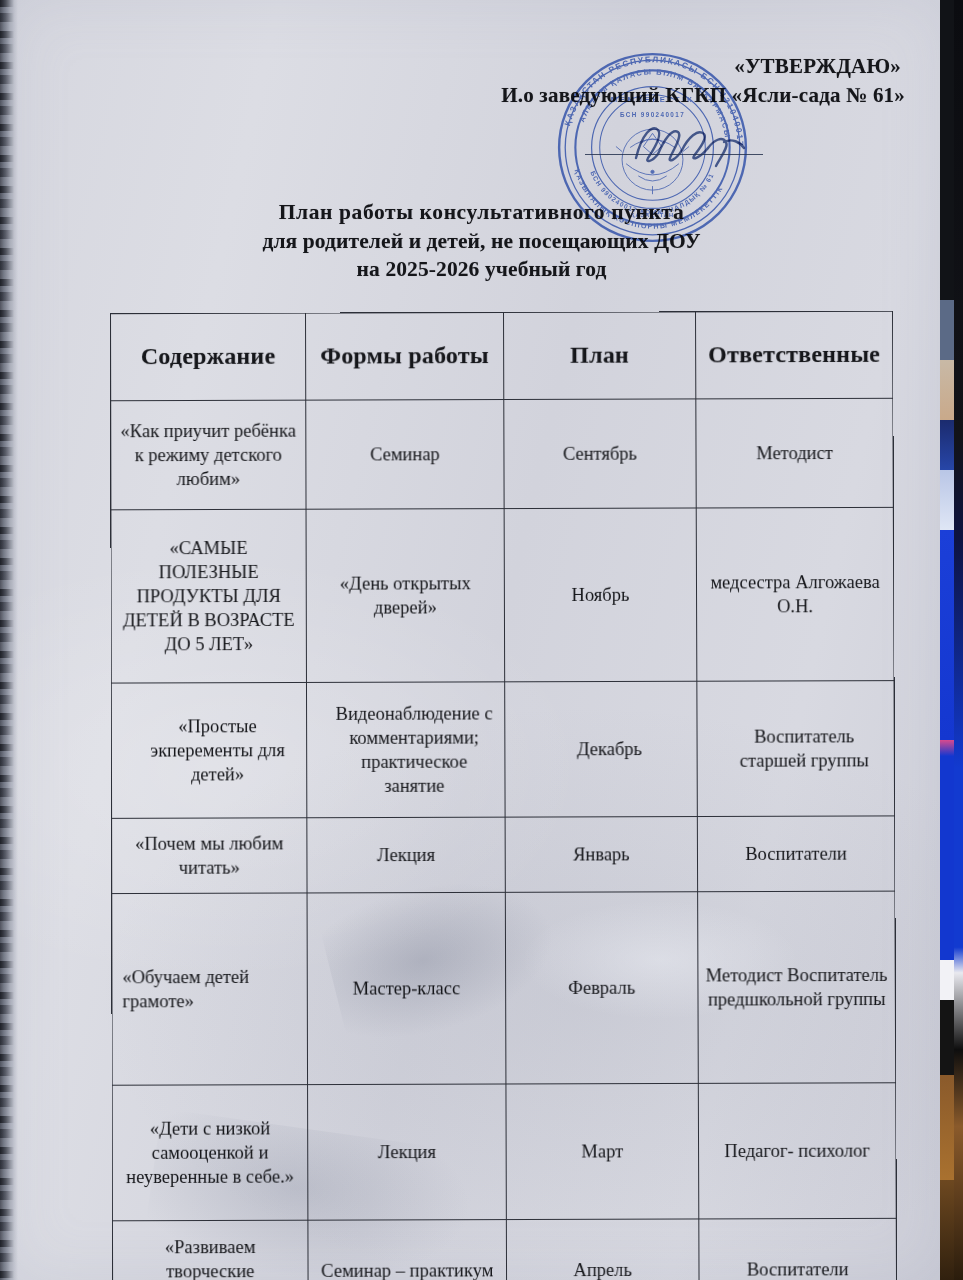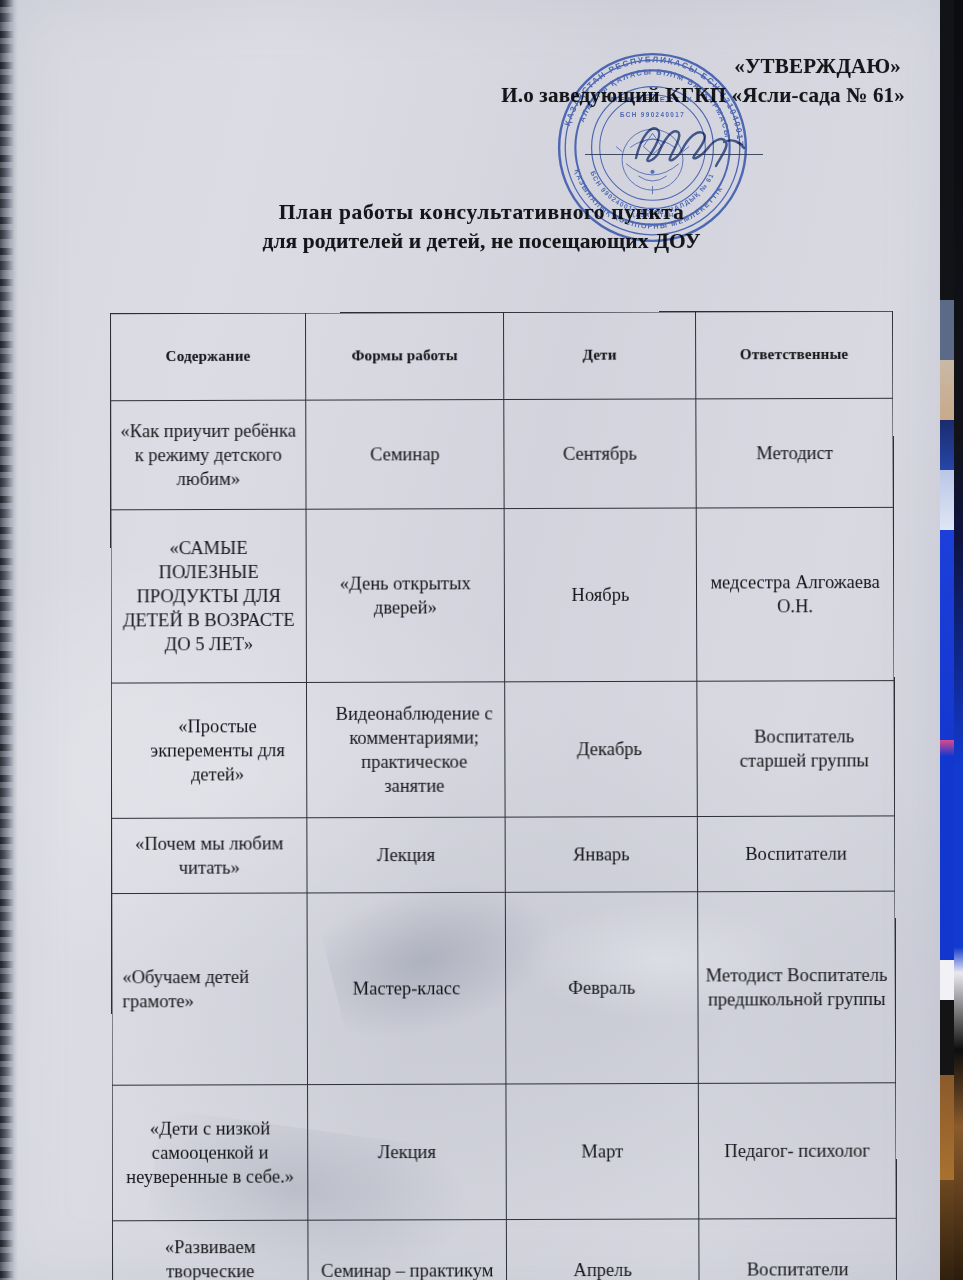--- a/index.html
+++ b/index.html
@@ -200,21 +200,21 @@
   }
   table.plan td, table.plan th {
     border: 1.4px solid #2c2f38;
     padding: 6px 7px;
     vertical-align: middle;
     text-align: center;
     background: transparent;
   }
   table.plan thead th {
     font-weight: 700;
-    font-size: 15px;
+    font-size: 24px;
     height: 74px;
     letter-spacing: .2px;
     text-shadow: 0 0 1px rgba(20,20,26,.2);
   }
   table.plan tbody td { font-weight: 400; }
   
   col.c1 { width: 195px; }
   col.c2 { width: 198px; }
   col.c3 { width: 192px; }
   col.c4 { width: 197px; }
@@ -310,34 +310,35 @@
         <path d="M54 32 C 60 20, 70 10, 76 16 C 80 21, 70 32, 66 38 C 63 43, 72 40, 80 30"></path>
         <path d="M80 30 C 86 22, 94 18, 98 24 C 101 29, 92 40, 88 48"></path>
         <path d="M96 24 C 104 20, 112 24, 116 30"></path>
       </g>
     </svg>
     <div class="sign-rule"></div>
 
     <div class="doc-title">
       <span class="t1">План  работы консультативного пункта</span>
       <span>для родителей и детей, не посещающих ДОУ</span>
+      <span>на 2025-2026 учебный год</span>
     </div>
 
     <table class="plan warp">
       <colgroup>
         <col class="c1">
           <col class="c2">
           <col class="c3">
           <col class="c4">
       </colgroup>
       <thead>
         <tr>
           <th>Содержание</th>
           <th>Формы работы</th>
-          <th>Дети</th>
+          <th>План</th>
           <th>Ответственные</th>
         </tr>
       </thead>
       <tbody>
         <tr class="r1">
           <td>«Как приучит ребёнка к режиму детского любим»</td>
           <td>Семинар</td>
           <td>Сентябрь</td>
           <td>Методист</td>
         </tr>

